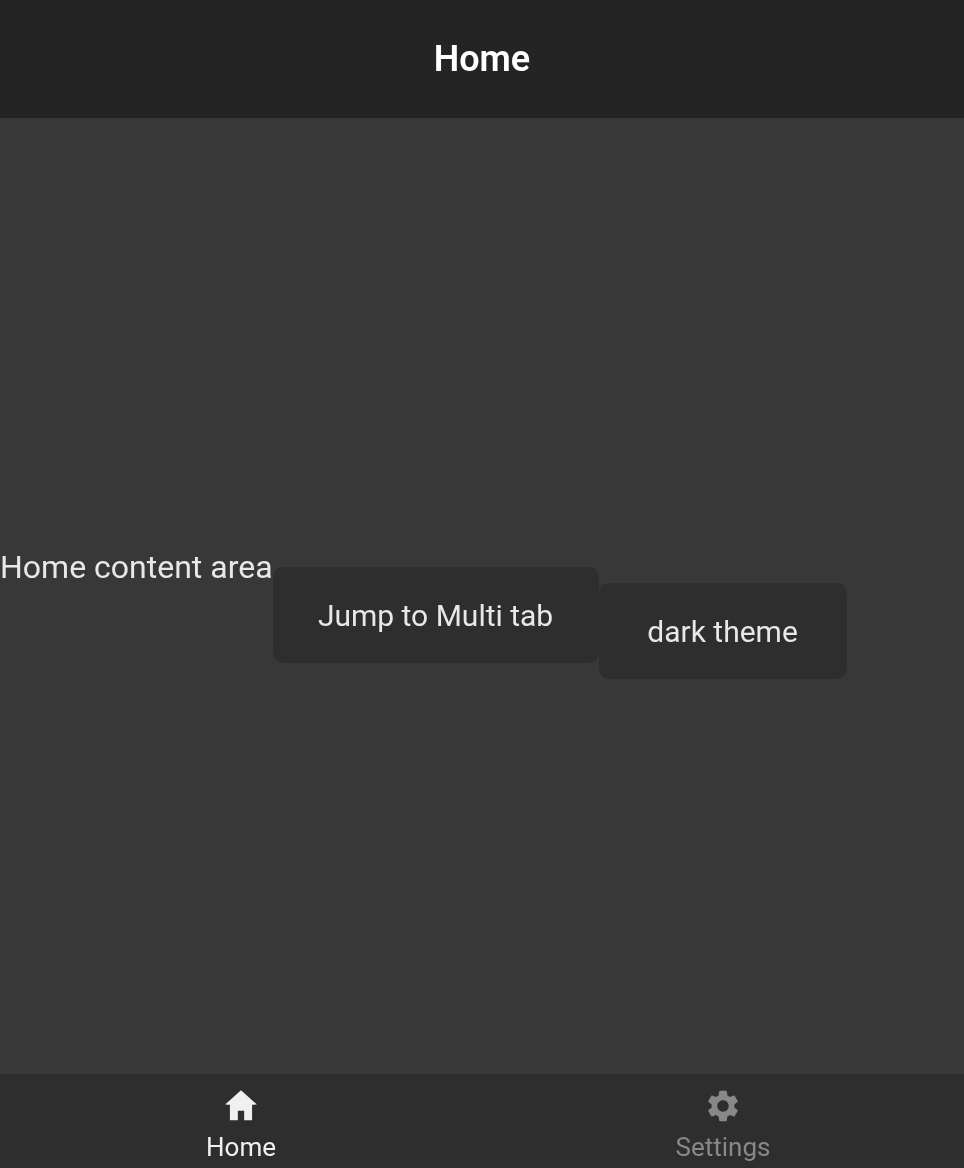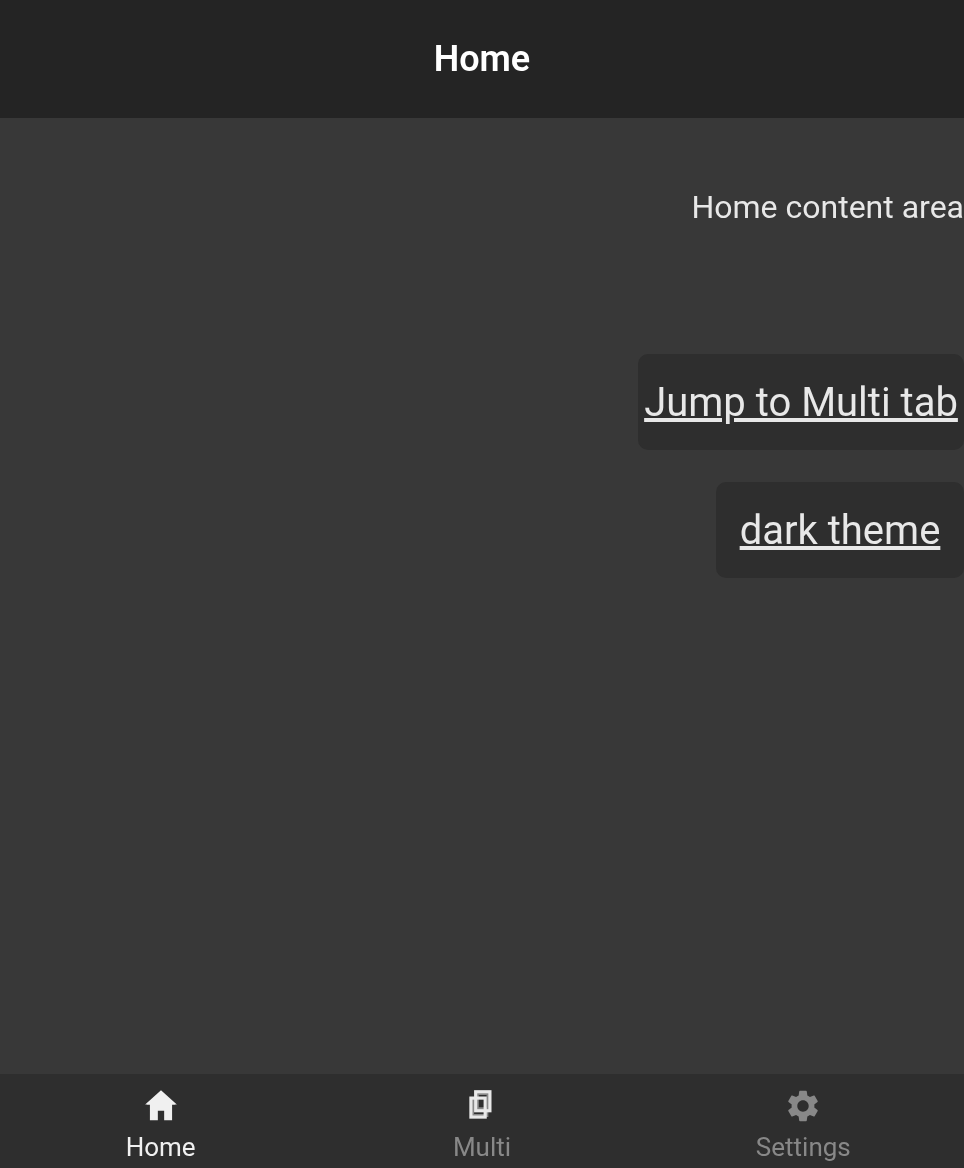--- a/index.html
+++ b/index.html
@@ -25,41 +25,40 @@
       justify-content: center;
     }
     .header-title {
       font-size: 36px;
       font-weight: 600;
       color: #ffffff;
     }
     .content {
       flex: 1;
       display: flex;
-      flex-direction: column;
-      align-items: flex-end;
+      flex-direction: row;
+      align-items: center;
       padding-top: 70px;
     }
     .content-text {
       font-size: 32px;
       color: #e8e8e8;
       margin-bottom: 128px;
     }
     .btn {
       background: #2e2e2e;
       color: #e8e8e8;
       border: none;
       border-radius: 10px;
-      font-size: 40px;
+      font-size: 30px;
       font-family: inherit;
       cursor: pointer;
       display: flex;
       align-items: center;
       justify-content: center;
-      text-decoration: underline;
     }
     .btn-jump {
       width: 326px;
       height: 96px;
       margin-bottom: 32px;
     }
     .btn-theme {
       width: 248px;
       height: 96px;
     }
@@ -121,31 +120,18 @@
       <svg viewBox="0 0 24 24" width="38" height="38">
         <path d="M12 2 L2 11 H5 V21 H10 V15 H14 V21 H19 V11 H22 Z M12 4.5 L19 10.8 L5 10.8 Z" fill-rule="evenodd"></path>
         <path d="M12 3 L21 11 H18.5 V20 H14.5 V14 H9.5 V20 H5.5 V11 H3 Z"></path>
       </svg>
     </span>
     <span class="tab-label">Home</span>
   </div>
   <div class="tab-item inactive">
     <span class="tab-icon">
       <svg viewBox="0 0 24 24" width="38" height="38">
-        <path d="M8 3 H17 V15 H8 Z M8 5 V13 H15 V5 Z" fill-rule="evenodd"></path>
-        <path d="M5 7 H7 V9 H7 V17 H14 V15 H16 V19 H5 Z" fill-rule="evenodd"></path>
-        <path d="M8 3 H17 V15 H15 V5 H8 Z"></path>
-        <path d="M8 3 H10 V5 H10 V13 H15 V15 H8 Z"></path>
-        <rect x="8" y="3" width="9" height="12" fill="none" stroke="currentColor" stroke-width="2"></rect>
-        <rect x="5" y="7" width="9" height="12" fill="none" stroke="currentColor" stroke-width="2"></rect>
-      </svg>
-    </span>
-    <span class="tab-label">Multi</span>
-  </div>
-  <div class="tab-item inactive">
-    <span class="tab-icon">
-      <svg viewBox="0 0 24 24" width="38" height="38">
         <path d="M19.14,12.94c0.04-0.3,0.06-0.61,0.06-0.94c0-0.32-0.02-0.64-0.07-0.94l2.03-1.58c0.18-0.14,0.23-0.41,0.12-0.61 l-1.92-3.32c-0.12-0.22-0.37-0.29-0.59-0.22l-2.39,0.96c-0.5-0.38-1.03-0.7-1.62-0.94L14.4,2.81c-0.04-0.24-0.24-0.41-0.48-0.41 h-3.84c-0.24,0-0.43,0.17-0.47,0.41L9.25,5.35C8.66,5.59,8.12,5.92,7.63,6.29L5.24,5.33c-0.22-0.08-0.47,0-0.59,0.22L2.74,8.87 C2.62,9.08,2.66,9.34,2.86,9.48l2.03,1.58C4.84,11.36,4.8,11.69,4.8,12s0.02,0.64,0.07,0.94l-2.03,1.58 c-0.18,0.14-0.23,0.41-0.12,0.61l1.92,3.32c0.12,0.22,0.37,0.29,0.59,0.22l2.39-0.96c0.5,0.38,1.03,0.7,1.62,0.94l0.36,2.54 c0.05,0.24,0.24,0.41,0.48,0.41h3.84c0.24,0,0.44-0.17,0.47-0.41l0.36-2.54c0.59-0.24,1.13-0.56,1.62-0.94l2.39,0.96 c0.22,0.08,0.47,0,0.59-0.22l1.92-3.32c0.12-0.22,0.07-0.47-0.12-0.61L19.14,12.94z M12,15.6c-1.98,0-3.6-1.62-3.6-3.6 s1.62-3.6,3.6-3.6s3.6,1.62,3.6,3.6S13.98,15.6,12,15.6z"></path>
       </svg>
     </span>
     <span class="tab-label">Settings</span>
   </div>
 </div>
 
 </body></html>

